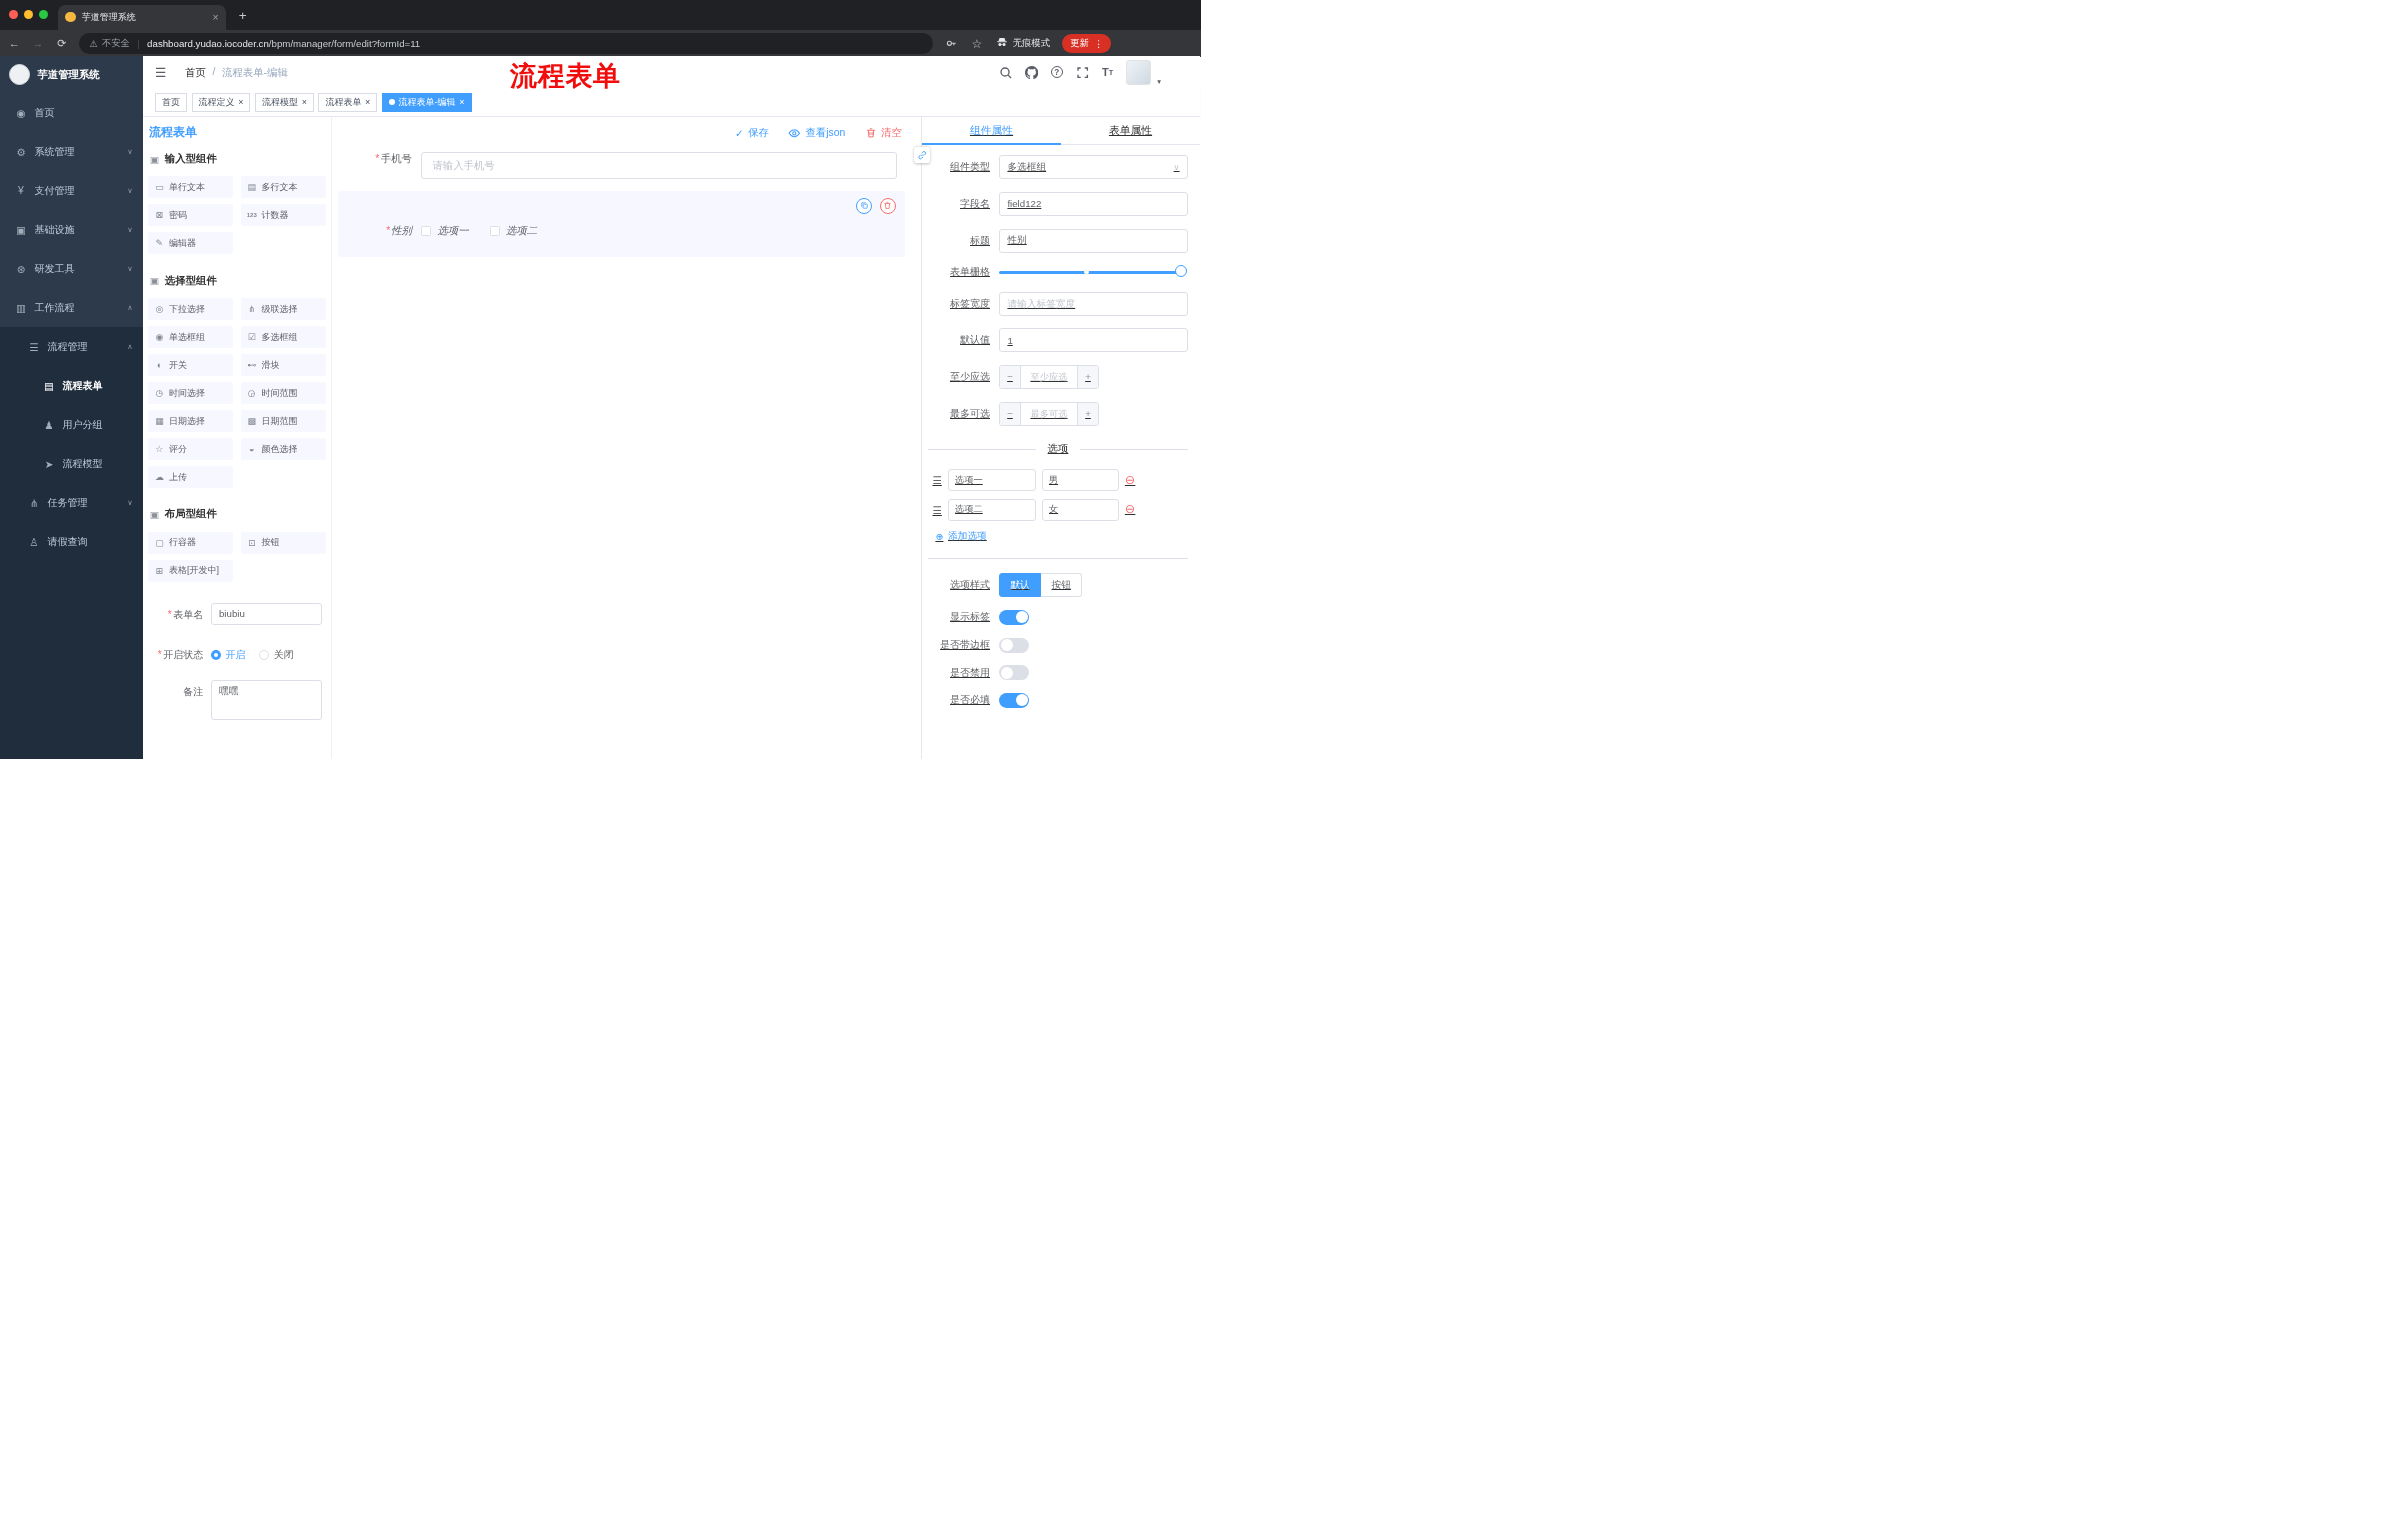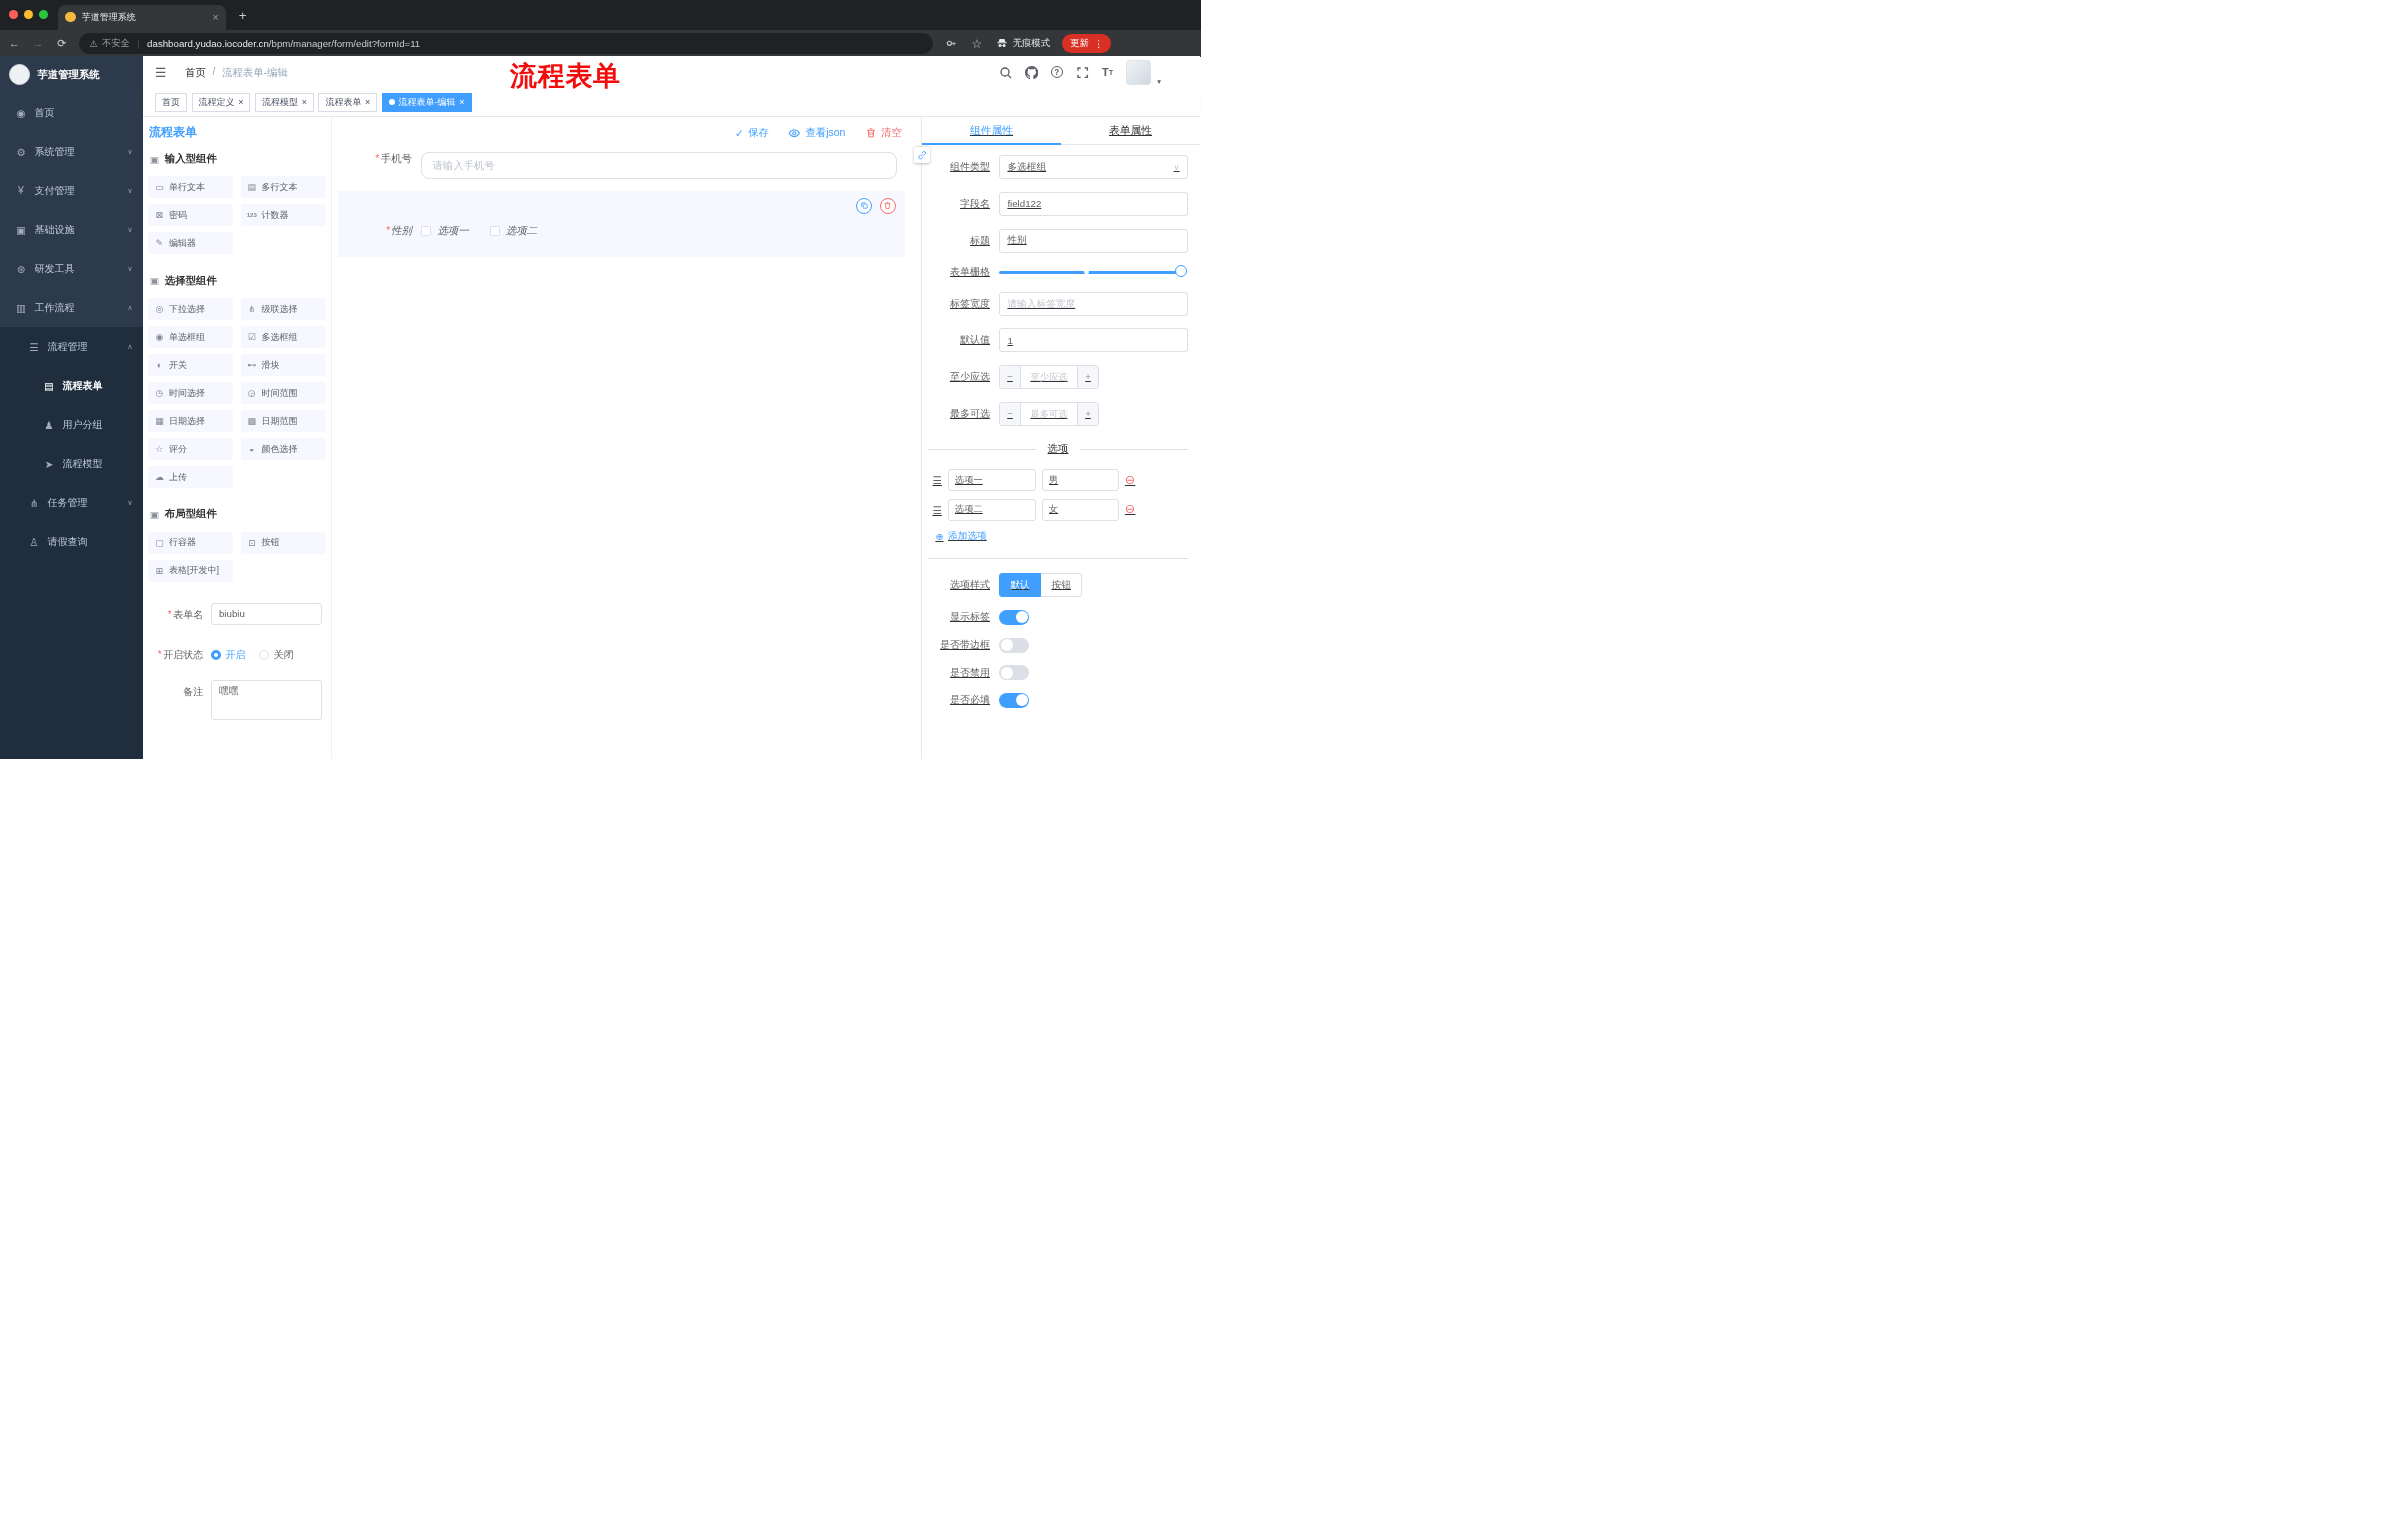--- a/index.html
+++ b/index.html
@@ -25,21 +25,21 @@
   .nav-ic { width:19.3px; height:19.3px; display:flex; align-items:center; justify-content:center;
             color:#c7c9cc; font-size:11px; margin-left:4.5px; }
   .nav-ic.fwd { color:#6e7175; }
   .omnibox { margin-left:7.4px; width:854px; height:21px; background:#202124; border-radius:10.4px;
              display:flex; align-items:center; padding:0 10.4px; color:#9aa0a6; font-size:9.3px; }
   .sec-chip { display:flex; align-items:center; gap:4.5px; }
   .o-pipe { margin:0 7.4px; color:#4a4d51; }
   .url-domain { color:#e8eaed; font-size:9.7px; }
   .url-path { color:#c9cdd1; font-size:9.7px; }
   .tool-right { display:flex; align-items:center; margin-left:12px; gap:12px; color:#c7c9cc; }
-  .incog { display:flex; align-items:center; gap:5.2px; color:#e8eaed; font-size:9.3px; }
+  .incog { display:flex; gap:5.2px; color:#e8eaed; font-size:9.3px; }
   .update-pill { display:flex; align-items:center; gap:5.2px; background:#d93025; color:#fff;
                  border-radius:10.4px; padding:3px 8.2px; font-size:9.3px; }
 
   
   .sidebar { position:absolute; left:0; top:56px; width:143px; height:703px; background:#2d3a4b;
              display:flex; flex-direction:column; }
   .logo-row { height:37px; display:flex; align-items:center; padding-left:9px; gap:7.4px; flex:none; }
   .logo-avatar { width:21px; height:21px; border-radius:50%; background:#eef1f4; border:0.7px solid #d8dde2; }
   .logo-title { color:#fff; font-size:10.4px; font-weight:bold; }
   .menu-item { height:39px; display:flex; align-items:center; padding:0 10.4px 0 15px;
@@ -116,21 +116,21 @@
   .rdot { width:10.4px; height:10.4px; border-radius:50%; background:#fff; }
   .rdot.on { border:3px solid #409EFF; }
   .rdot.off { border:0.7px solid #dcdfe6; }
   .radio.sel { color:#409EFF; }
 
   
   .canvas { position:absolute; left:195px; top:35px; width:572px; }
   .crow { display:flex; padding-right:13.4px; }
   .clabel { width:74px; text-align:right; margin-right:9px; font-size:10.4px; color:#606266;
             white-space:nowrap; flex:none; }
-  .cinput { flex:1; height:27px; border:0.7px solid #dcdfe6; border-radius:8px; padding:0 10.4px;
+  .cinput { flex:1; height:27px; border:0.7px solid #dcdfe6; border-radius:3px; padding:0 10.4px;
             font-size:10.4px; color:#606266; outline:none; font-family:inherit; }
   .cinput::placeholder { color:#bfc4cc; }
   .sel-block { margin-top:12px; position:relative; background:#f6f7ff; padding:33px 12px 19.3px 0;
                width:567px;font-style:italic; }
   .block-actions { position:absolute; top:6.7px; right:9px; display:flex; gap:7.4px; }
   .cbtn { width:16.3px; height:16.3px; border-radius:50%; display:flex; align-items:center;
           justify-content:center; background:#fff; cursor:pointer; }
   .cbtn.copy { border:0.7px solid #409EFF; color:#409EFF; }
   .cbtn.del { border:0.7px solid #F56C6C; color:#F56C6C; }
   .cb-item { display:flex; align-items:center; gap:6px; margin-right:21px; font-size:10.4px; color:#606266; }

